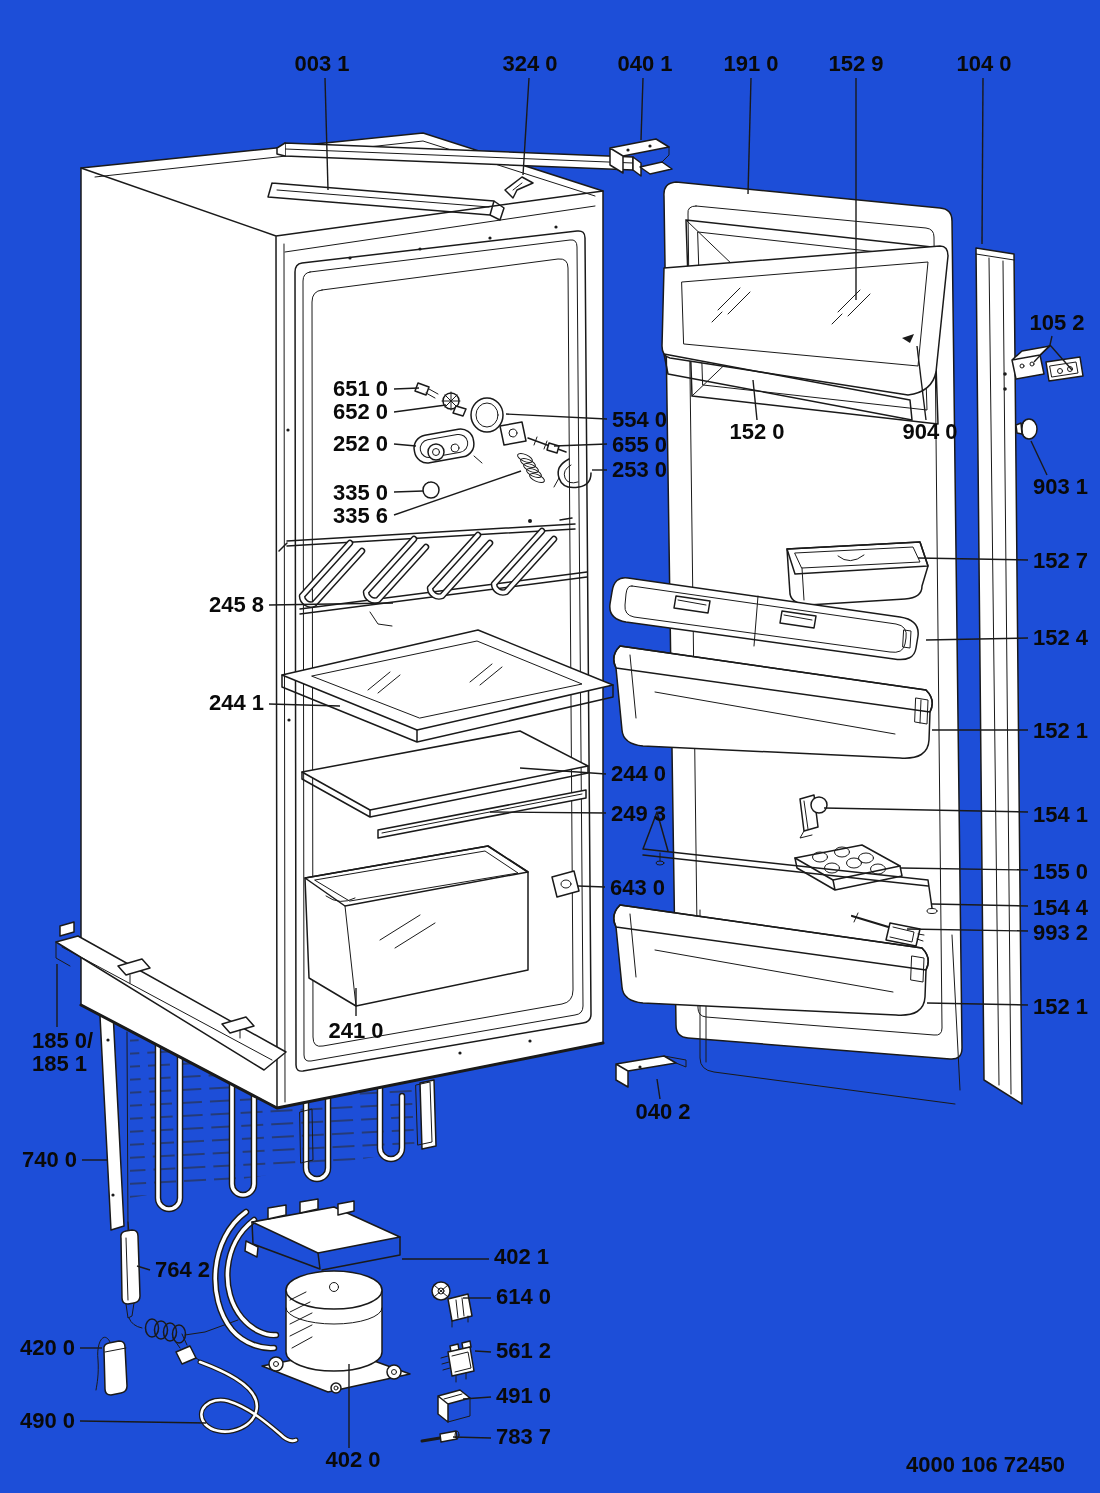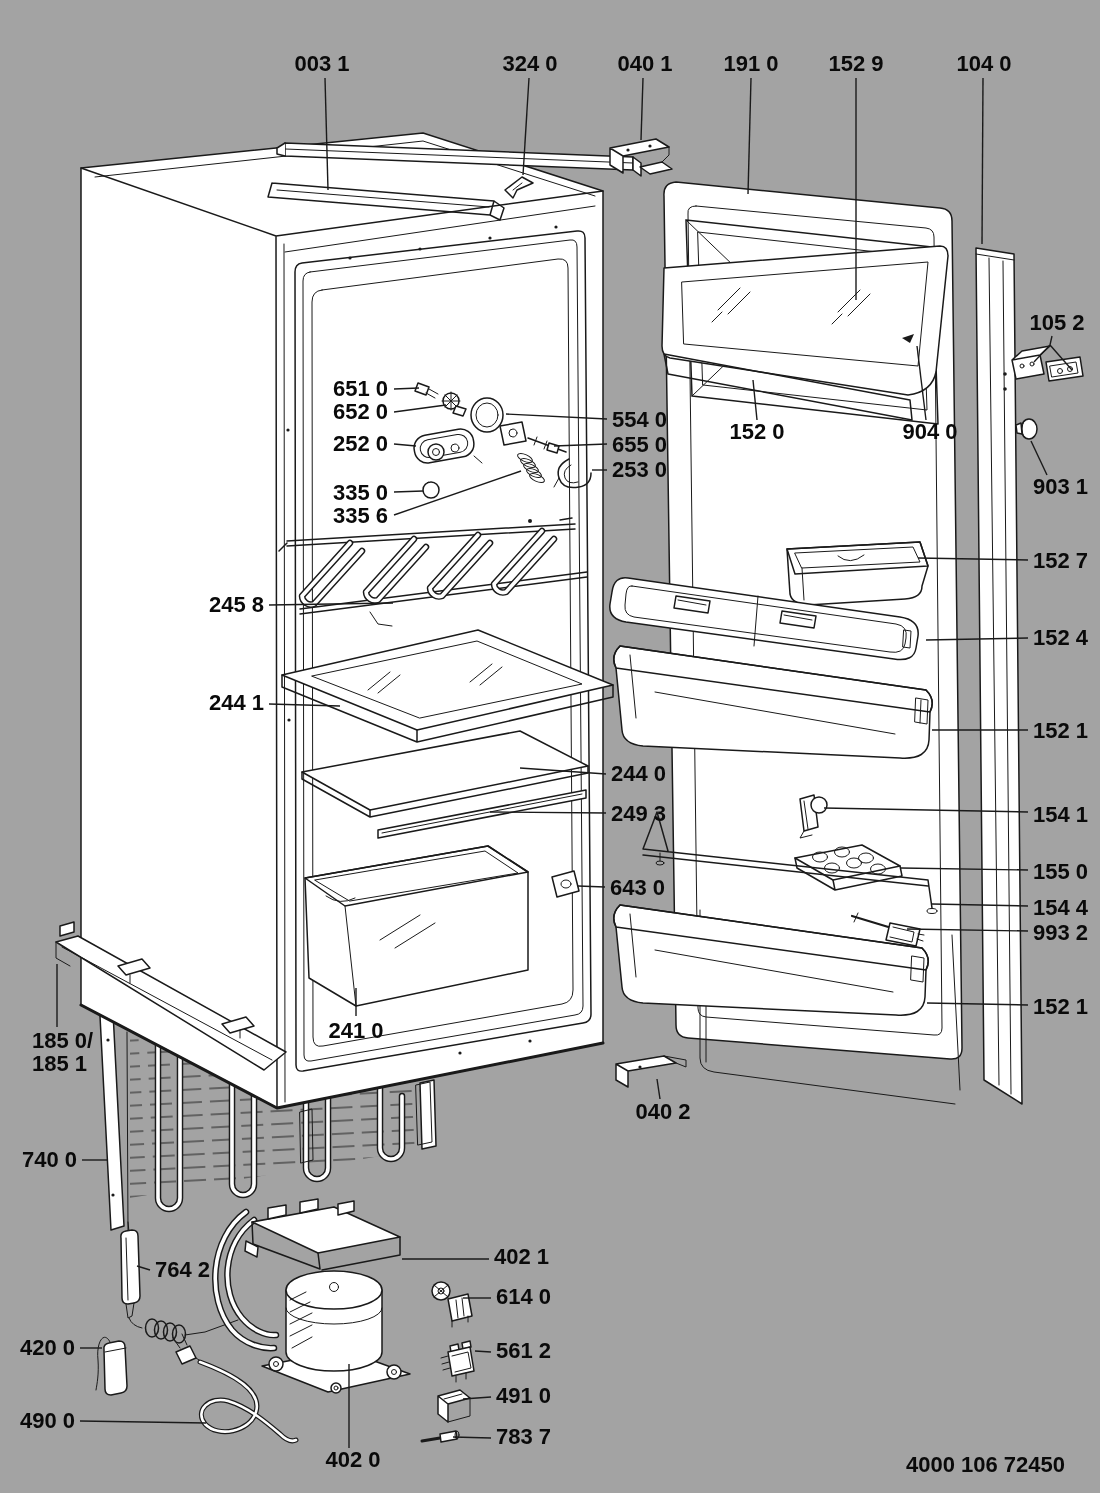--- a/index.html
+++ b/index.html
@@ -1,16 +1,16 @@
 <!DOCTYPE html>
 <html><head>
 <meta charset="utf-8">
 <style>
   html,body{margin:0;padding:0;background:#fff;}
-  #stage{position:relative;width:1100px;height:1493px;background:#a3a3a3;overflow:hidden;
+  #stage{position:relative;width:1100px;height:1493px;background:#1d4ed8;overflow:hidden;
          font-family:"Liberation Sans",sans-serif;}
   svg{display:block}
   .s{stroke:#1a1a1a;stroke-width:1.5;fill:none;stroke-linejoin:round;stroke-linecap:round}
   .sw{stroke:#1a1a1a;stroke-width:1.5;fill:#ffffff;stroke-linejoin:round;stroke-linecap:round}
   .thin{stroke-width:1}
   .thick{stroke-width:3}
   .tube{stroke:#1a1a1a;stroke-width:6.5;fill:none;stroke-linecap:round;stroke-linejoin:round}
   .tubefill{stroke:#ffffff;stroke-width:3.6;fill:none;stroke-linecap:round;stroke-linejoin:round}
   .dot{fill:#1a1a1a;stroke:none}
   .label{font-family:"Liberation Sans",sans-serif;font-size:22px;font-weight:bold;fill:#0a0a0a}

